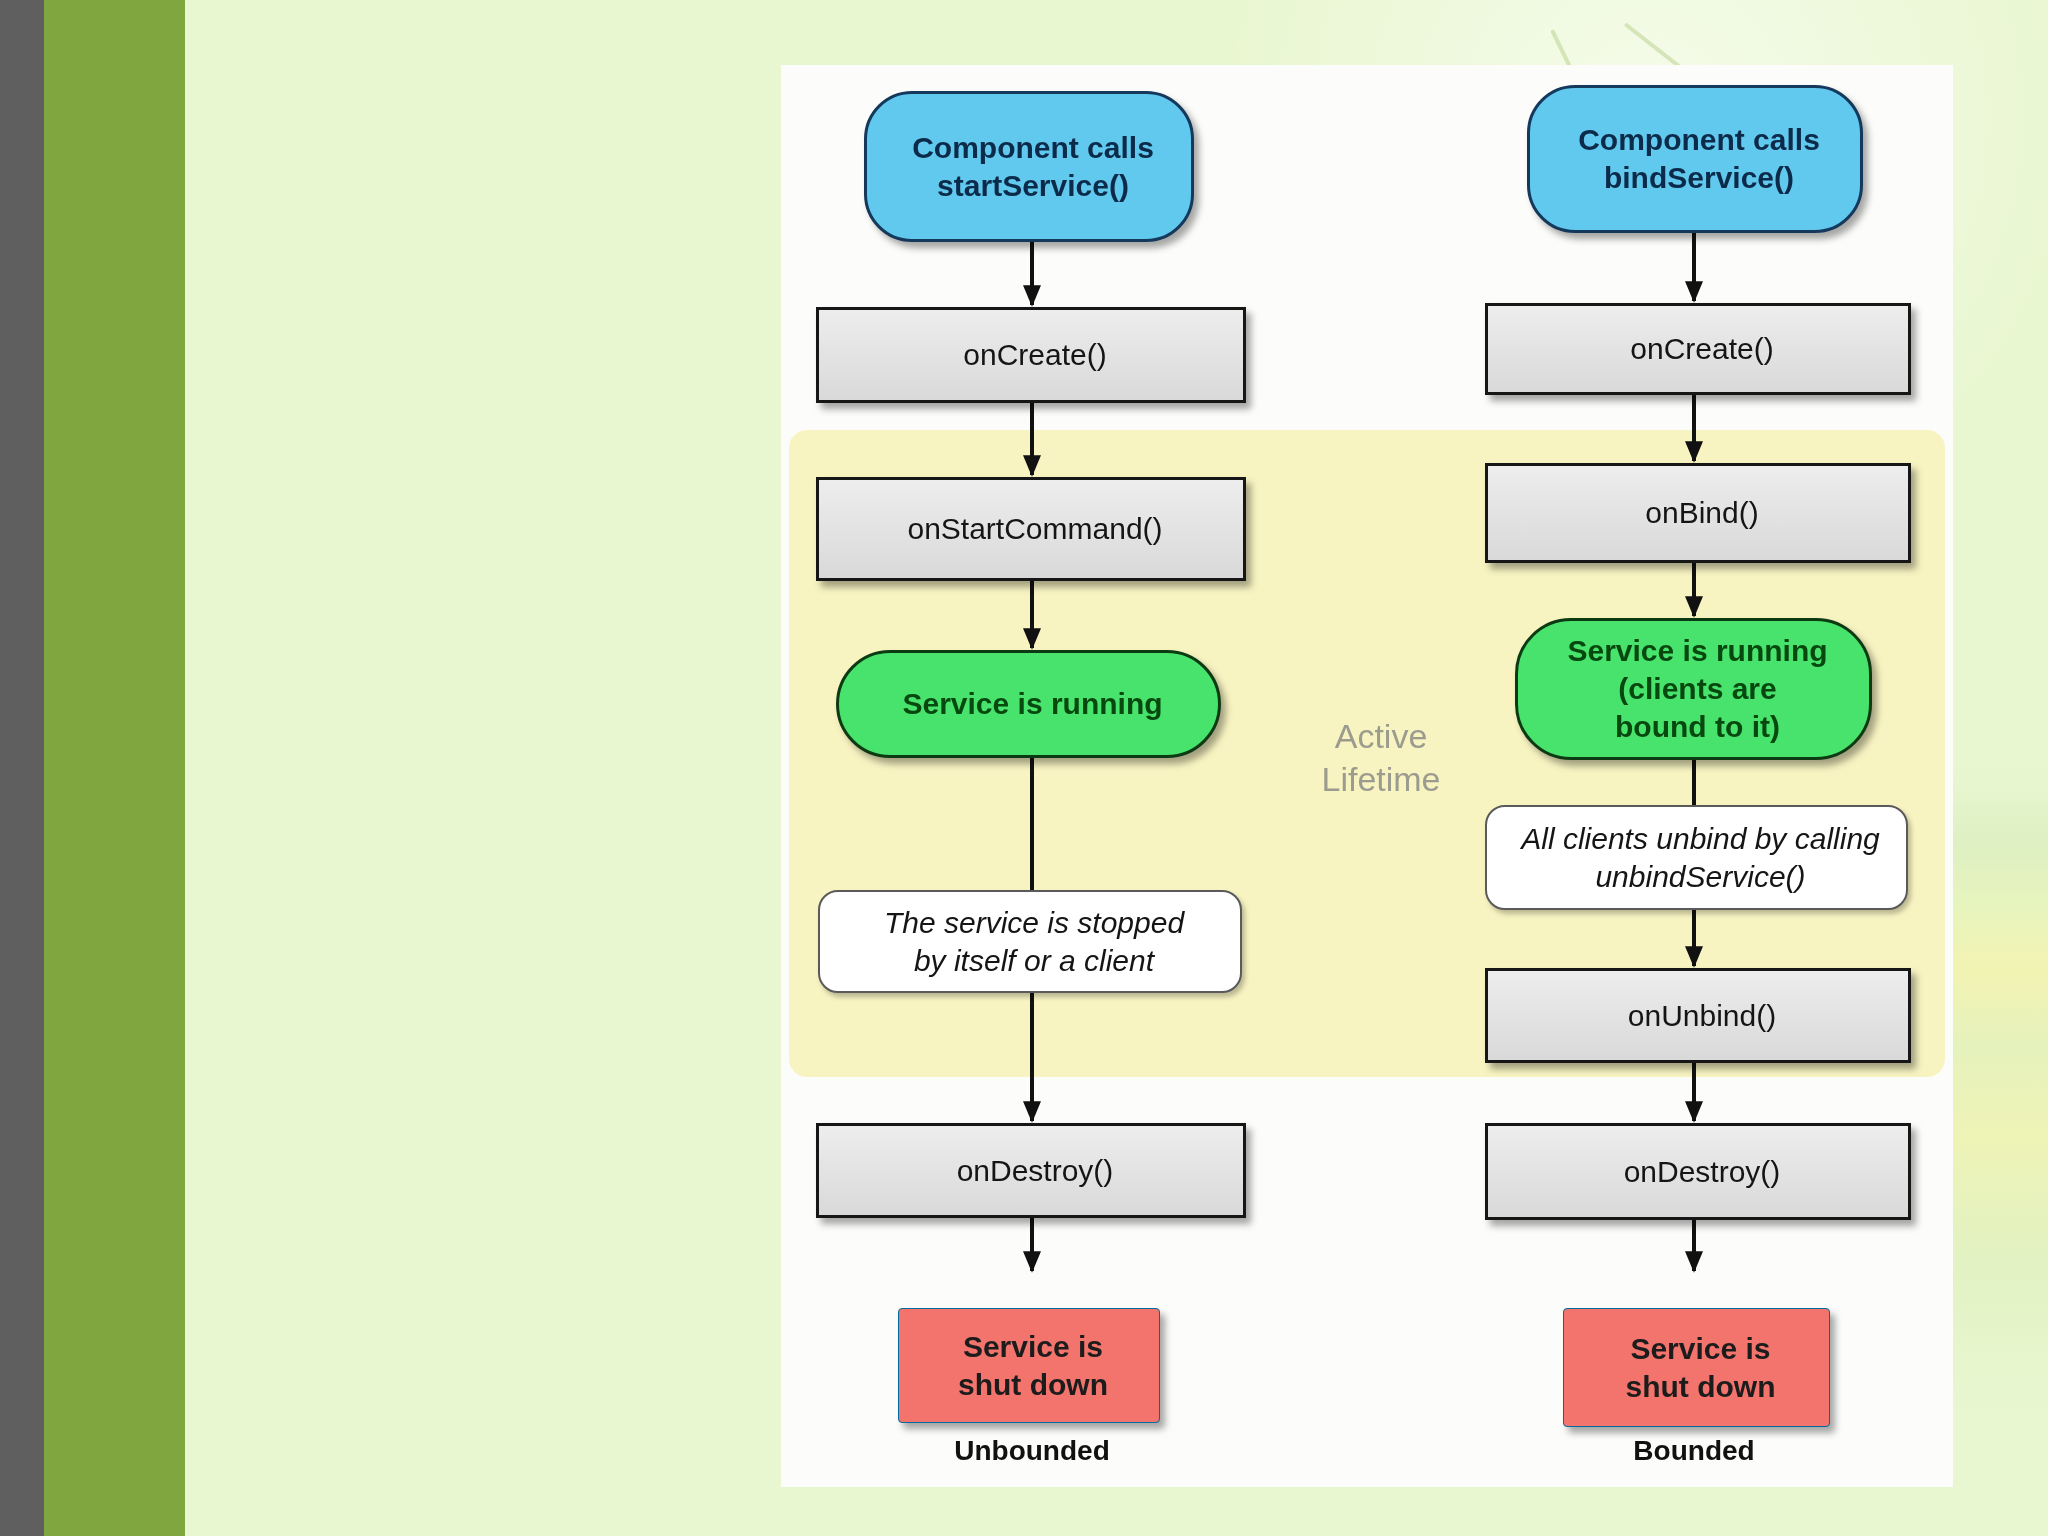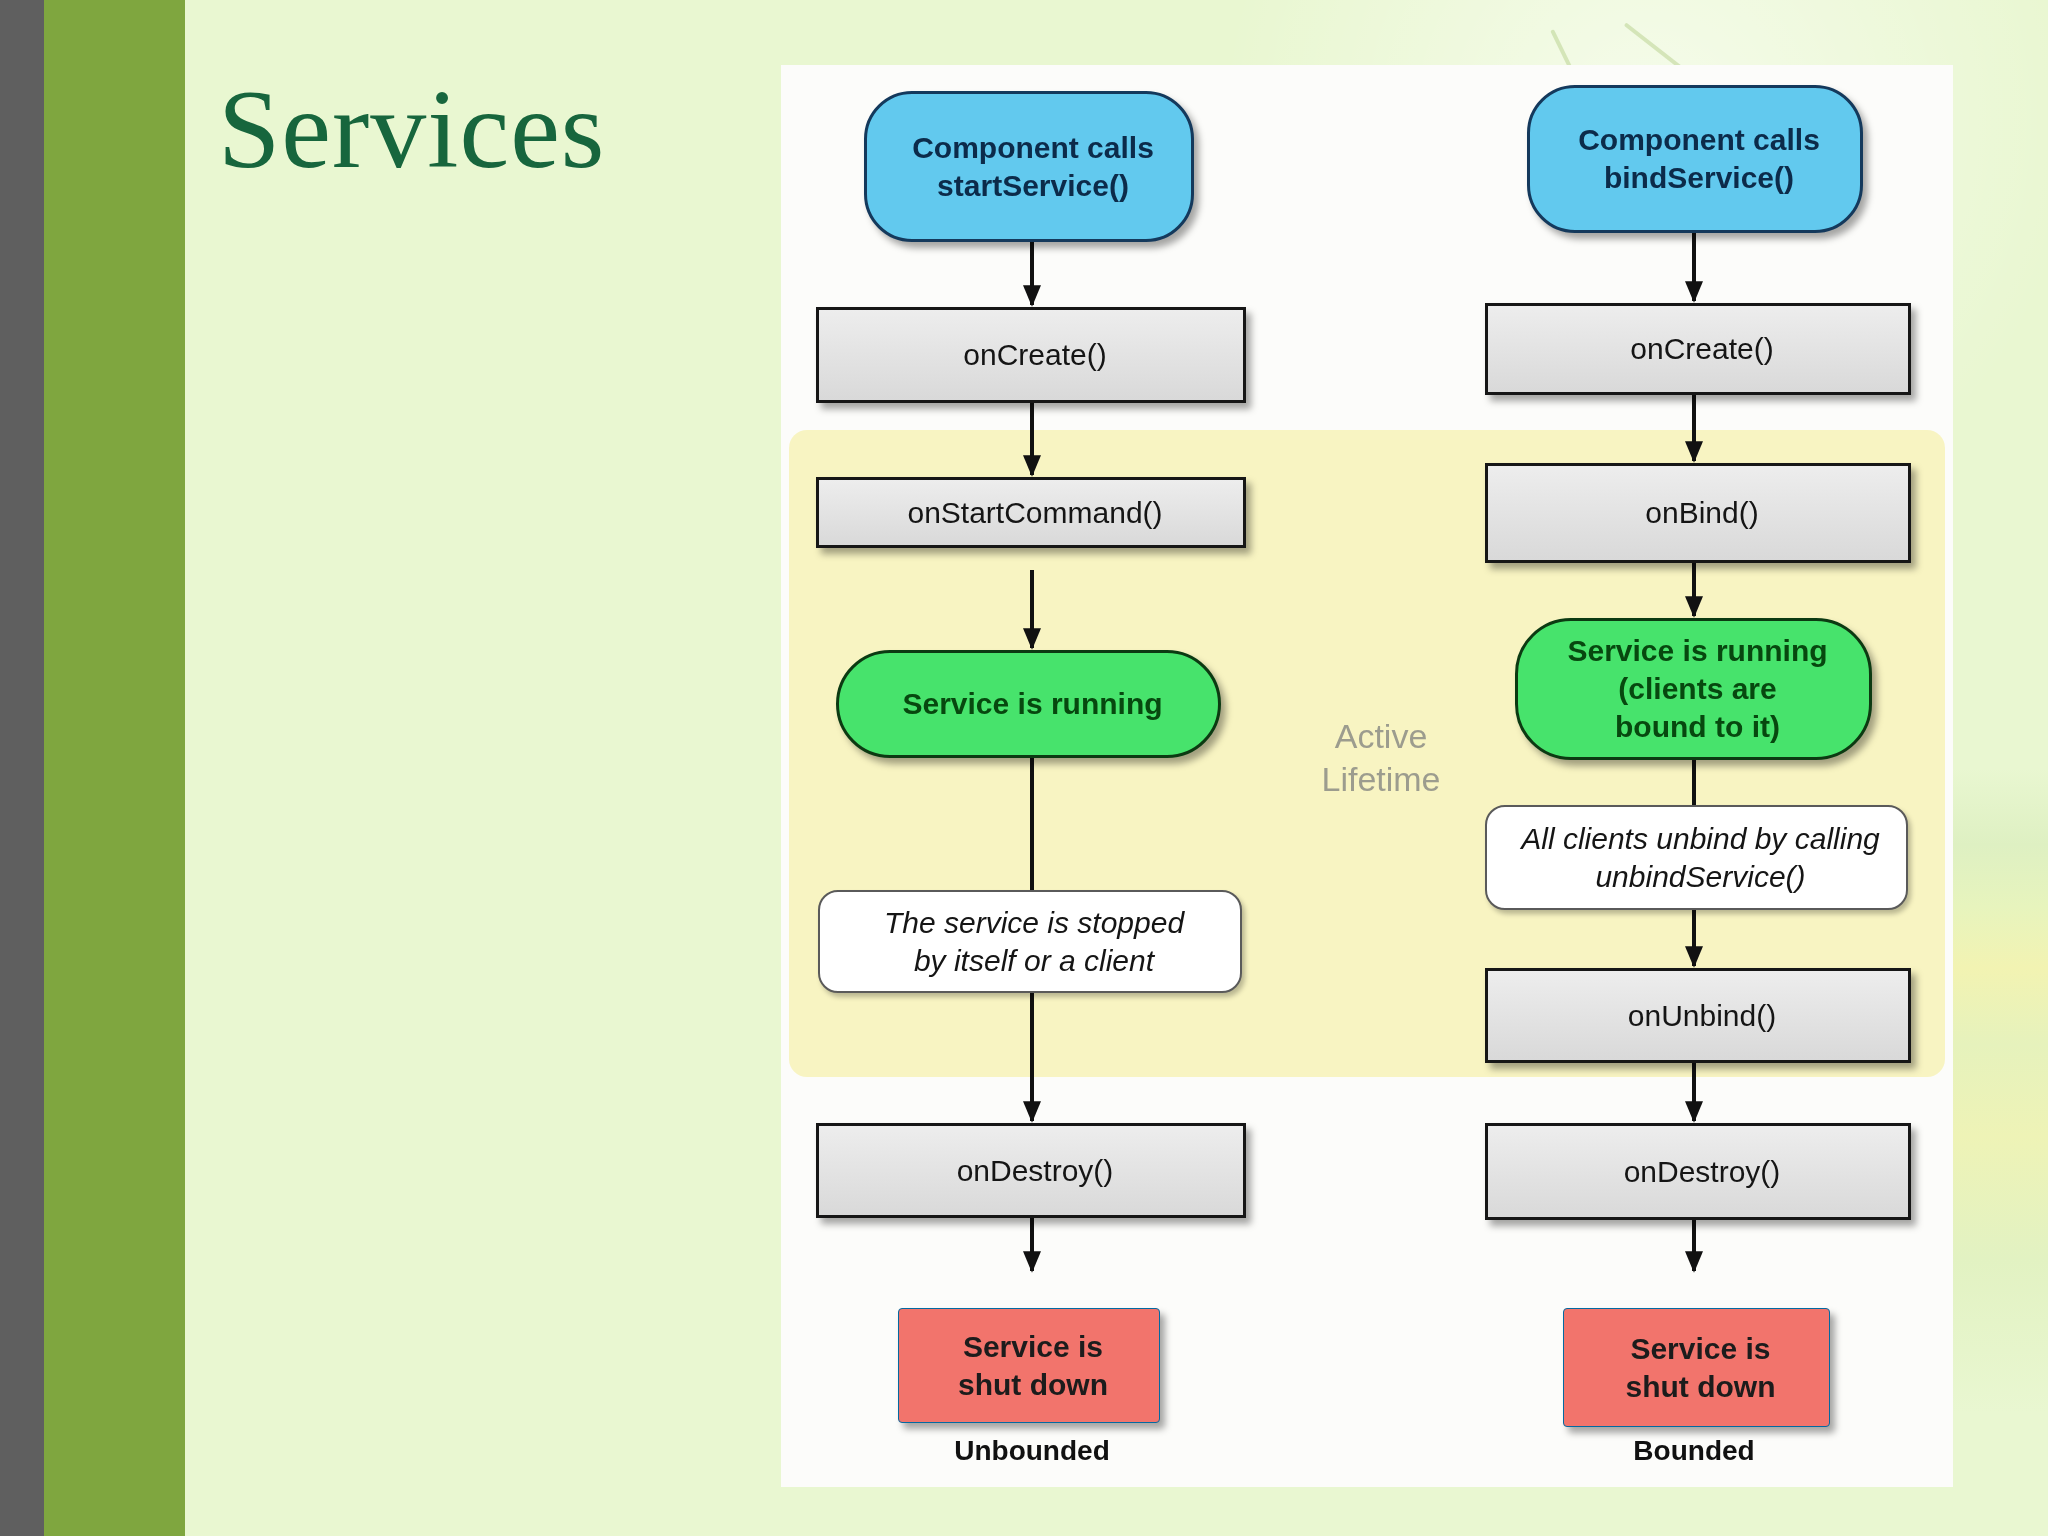--- a/index.html
+++ b/index.html
@@ -34,21 +34,21 @@
   .method{background:linear-gradient(180deg,#ededed,#d9d9d9);border:3px solid #161616;}
   .run{background:var(--running_box,#47e36c);border:3px solid #0c3a12;border-radius:56px;
        color:#07480f;font-weight:700;}
   .shutdown{background:var(--shutdown_box,#f2746c);border:1px solid #0369a1;border-radius:4px;
             color:#1c1c1c;font-weight:700;margin-top:35px;}
   .note{background:#ffffff;border:2px solid #5a5a5a;border-radius:20px;font-style:italic;
         box-shadow:3px 4px 5px rgba(0,0,0,.25);}
 
   .n-lstart{left:83px;top:26px;width:330px;height:151px;}
   .n-lcreate{left:35px;top:242px;width:430px;height:96px;}
-  .n-lstartcmd{left:35px;top:412px;width:430px;height:71px;}
+  .n-lstartcmd{left:35px;top:412px;width:430px;height:104px;}
   .n-lrun{left:55px;top:585px;width:385px;height:108px;}
   .n-lnote{left:37px;top:825px;width:424px;height:103px;}
   .n-ldestroy{left:35px;top:1058px;width:430px;height:95px;}
   .n-lred{left:117px;top:1208px;width:262px;height:115px;}
 
   .n-rstart{left:746px;top:20px;width:336px;height:148px;}
   .n-rcreate{left:704px;top:238px;width:426px;height:92px;}
   .n-rbind{left:704px;top:398px;width:426px;height:100px;}
   .n-rrun{left:734px;top:553px;width:357px;height:142px;}
   .n-rnote{left:704px;top:740px;width:423px;height:105px;}
@@ -66,21 +66,20 @@
 <body>
 
 <div class="slide">
   <div class="glow"></div>
   <div class="ray ray1"></div>
   <div class="ray ray2"></div>
   <div class="right-band"></div>
   <div class="stripe-gray"></div>
   <div class="stripe-green"></div>
 
-  <h1 class="title">Services</h1>
 
   <div class="panel">
     <div class="band"></div>
 
     <svg class="arrows" viewBox="0 0 1172 1422" xmlns="http://www.w3.org/2000/svg">
       <defs>
         <marker id="ah" viewBox="0 0 12 10" refX="11" refY="5" markerWidth="22" markerHeight="18" markerUnits="userSpaceOnUse" orient="auto">
           <path d="M0,0 L12,5 L0,10 z" fill="#111"></path>
         </marker>
       </defs>

